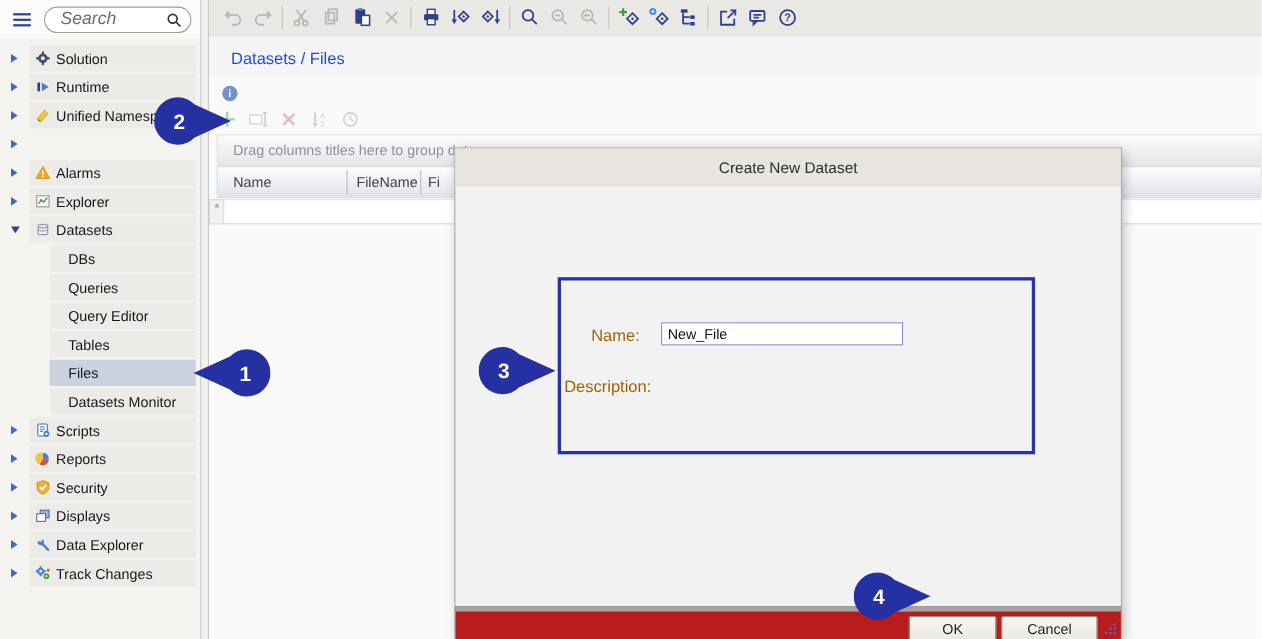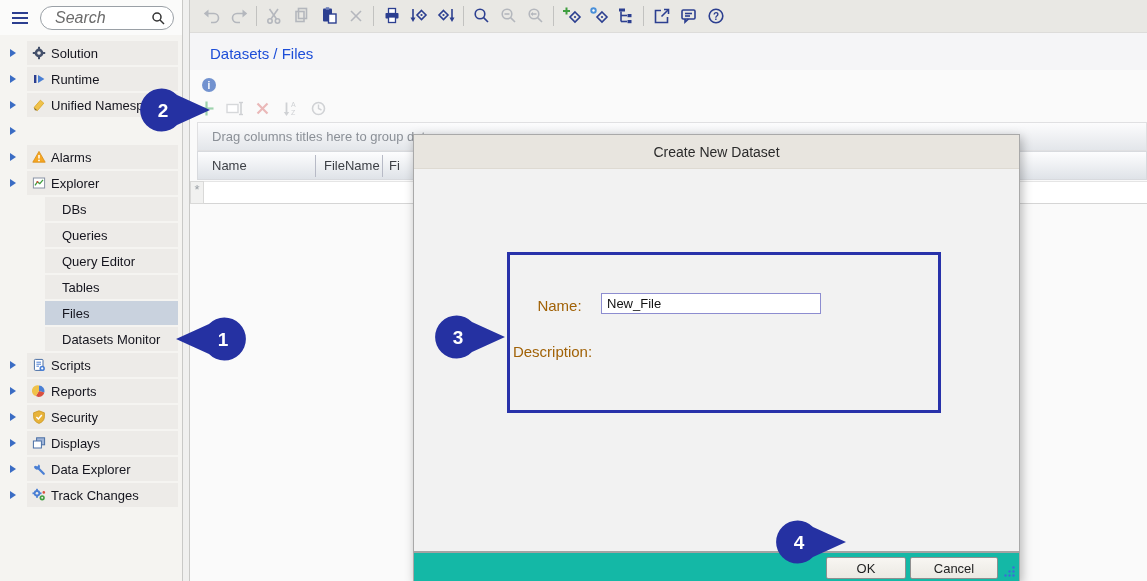--- a/index.html
+++ b/index.html
@@ -53,21 +53,21 @@
   .col-filename { width:66px; padding-left:8px; cursor:pointer; }
   .col-fi { padding-left:6px; cursor:pointer; }
   .col-sep { width:1px; height:22px; background:#b7bac6; }
 
   .row-header-cell { position:absolute; left:0; top:181px; width:14px; height:23px; background:#f1f1f0; border:1px solid #d9d9d8; color:#9aa0a6; font-size:13px; display:flex; align-items:flex-start; justify-content:center; }
   .new-row { position:absolute; left:14px; top:181px; right:0; height:23px; background:#fff; border-top:1px solid #e5e5e5; border-bottom:1px solid #d5d5d5; cursor:pointer; }
 
   
   .dialog { position:absolute; left:413px; top:110px; width:607px; height:448px; background:#f2f2f2; border:1px solid #a9a9a9; box-shadow:2px 3px 10px rgba(0,0,0,.28); z-index:10;margin-top:24px; }
   .dialog-title { height:34px; background:#e8e5df; border-bottom:1px solid #dedad2; display:flex; align-items:center; justify-content:center; font-size:14px; color:#2b2b2b; cursor:move; }
-  .dialog-footer { position:absolute; left:0; right:0; bottom:0; height:30px; background:#14b8a6; border-top:2px solid #a3a3a3; }
+  .dialog-footer { position:absolute; left:0; right:0; bottom:0; height:30px; background:#b91c1c; border-top:5px solid #a3a3a3; }
   .dlg-btn { position:absolute; top:4px; height:22px; background:linear-gradient(#f8f6f2,#ebe9e3); border:1px solid #8f8f8f; border-radius:2px; font-size:13px; color:#1e1e1e; display:flex; align-items:center; justify-content:center; cursor:pointer; font-family:"Liberation Sans", sans-serif; }
   .btn-ok { left:412px; width:80px; }
   .btn-cancel { left:496px; width:88px; }
   .grip { position:absolute; right:3px; bottom:3px; width:13px; height:13px; cursor:nwse-resize; }
 
   .fld-label { position:absolute; font-size:15px; color:#a16207; text-align:center; }
   .lbl-name { left:110px; top:162px; width:71px; }
   .lbl-desc { left:96px; top:208px; width:85px; }
   .input-name { position:absolute; left:187px; top:158px; width:220px; height:21px; border:1px solid #8d8dd0; background:#fff; font-size:13px; padding:0 5px; font-family:"Liberation Sans", sans-serif; color:#111; outline:none; }
   .textarea-desc { position:absolute; left:184px; top:206px; width:320px; height:84px; border:1px solid #8b8bd4; border-radius:3px; background:#fff; font-size:13px; padding:2px 6px; resize:none; font-family:"Liberation Sans", sans-serif; color:#111; outline:none; }
@@ -168,20 +168,33 @@
       <div class="side-band">
           <svg width="14" height="14" viewBox="0 0 14 14">
             <rect x="1.4" y="2" width="11.2" height="10" fill="#fff" stroke="#8a93a6" stroke-width="1"></rect>
             <polyline points="3,9.4 5.4,6 7.8,7.6 11,3.8" fill="none" stroke="#3f9e3f" stroke-width="1.3"></polyline>
             <circle cx="5.4" cy="6" r="1" fill="#d94f3f"></circle>
           </svg>
           <span class="side-label">Explorer</span>
         </div>
     </div>
 
+    <div class="side-item">
+      <div class="arrow-cell">
+          <span class="tri-down"></span>
+        </div>
+      <div class="side-band">
+          <svg width="14" height="14" viewBox="0 0 14 14">
+            <path d="M2.6,3.6 V10.4 C2.6,11.6 11.4,11.6 11.4,10.4 V3.6" fill="#eef0f4" stroke="#8a93a6" stroke-width="1"></path>
+            <ellipse cx="7" cy="3.6" rx="4.4" ry="1.7" fill="#dfe3ea" stroke="#8a93a6" stroke-width="1"></ellipse>
+            <path d="M2.6,7 C2.6,8.2 11.4,8.2 11.4,7" fill="none" stroke="#8a93a6" stroke-width="0.9"></path>
+          </svg>
+          <span class="side-label">Datasets</span>
+        </div>
+    </div>
 
     <div class="side-item sub">
         <div class="side-band">
           <span class="side-label">DBs</span>
         </div>
       </div>
     <div class="side-item sub">
         <div class="side-band">
           <span class="side-label">Queries</span>
         </div>

